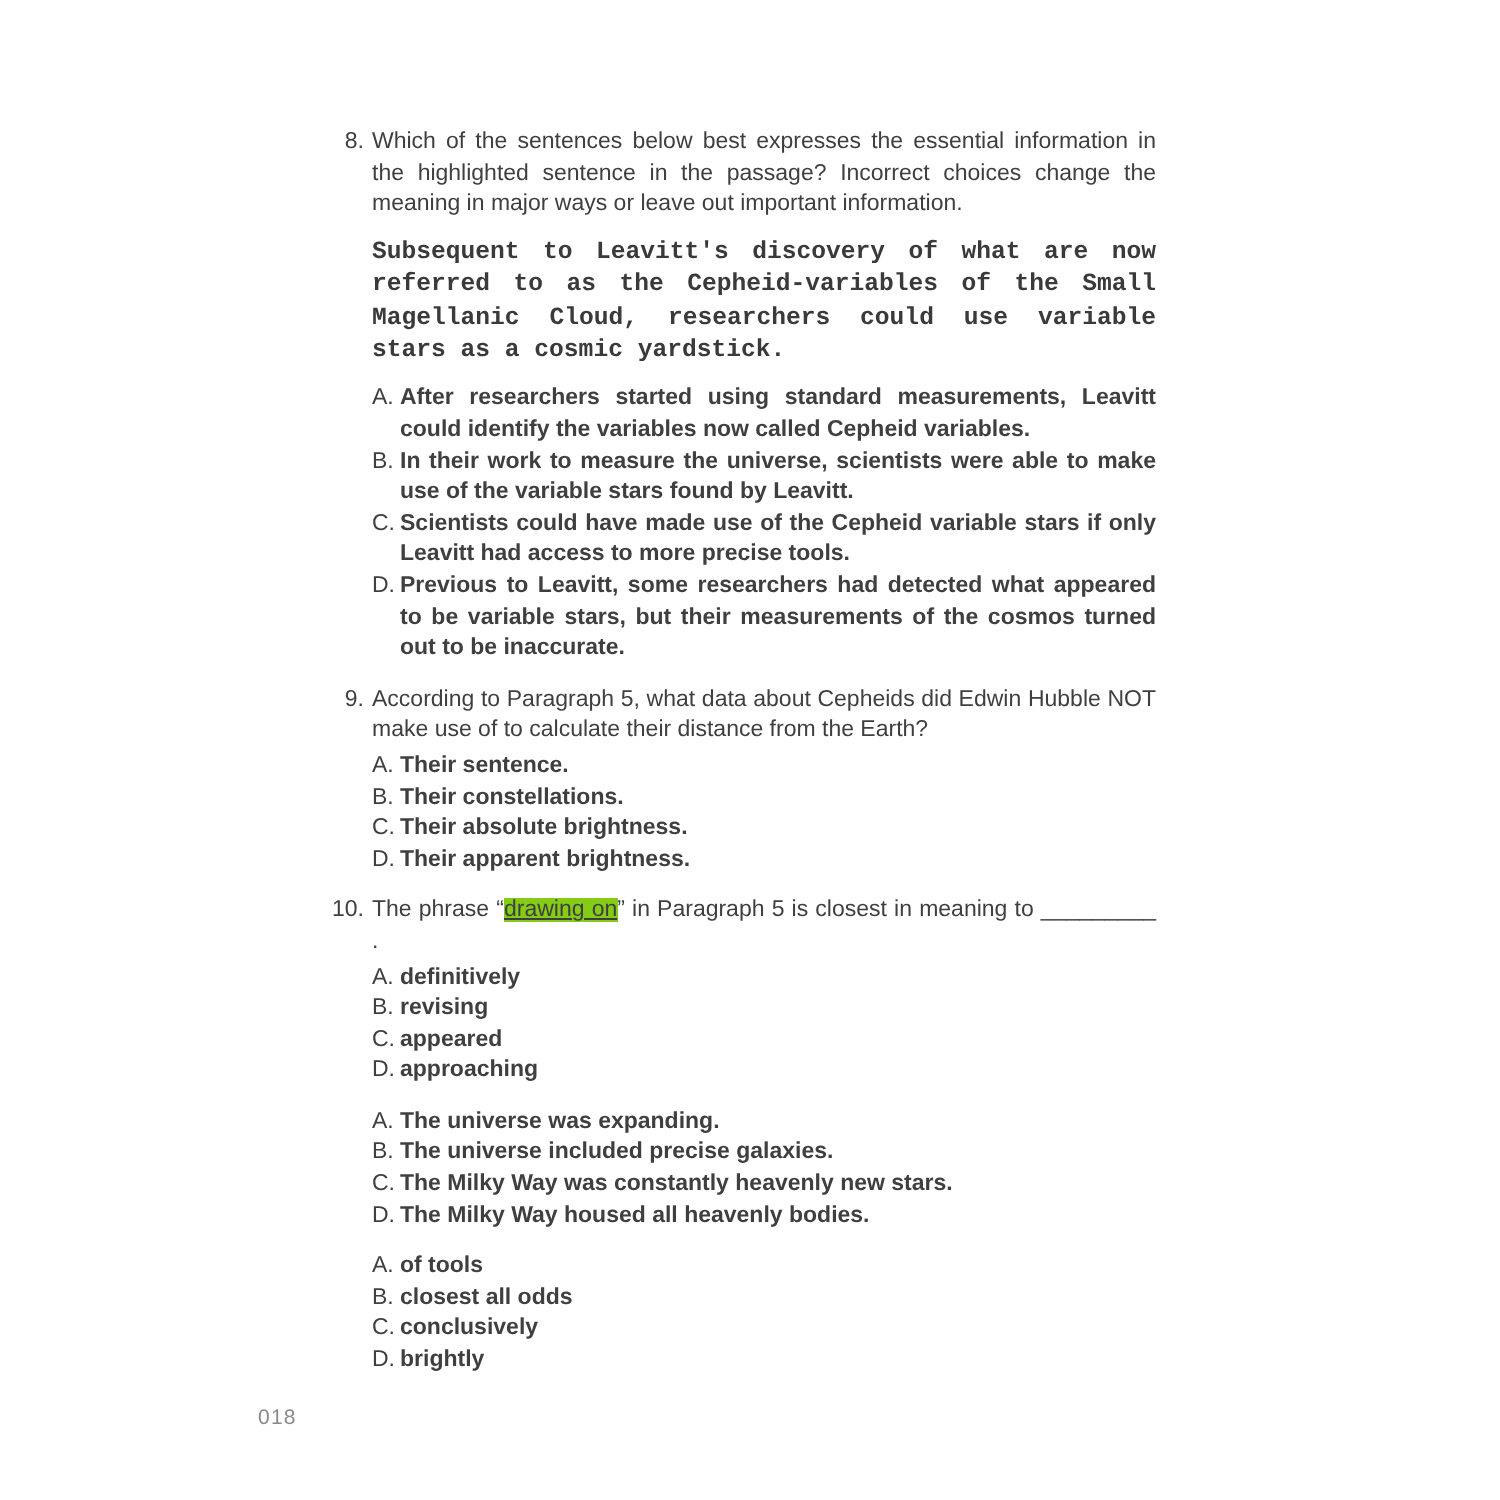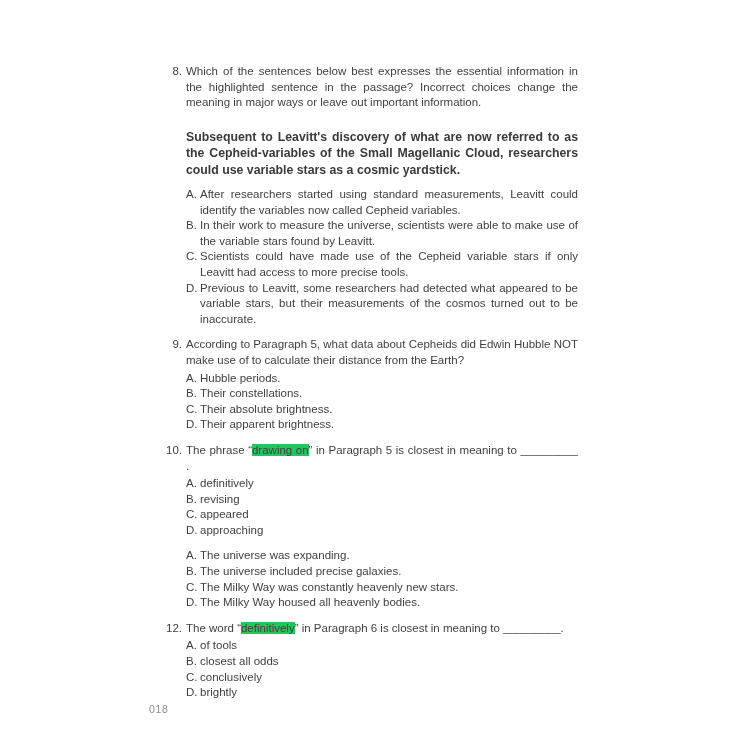--- a/index.html
+++ b/index.html
@@ -24,36 +24,36 @@
   .stem { display: flex; }
   .q-num {
     flex: 0 0 20px;
     box-sizing: border-box;
     text-align: right;
     padding-right: 4px;
     white-space: nowrap;
   }
   .q-text { flex: 1; text-align: justify; }
   .bold-sentence {
-    font-family: Liberation Sans, sans-serif;
+    font-family: Liberation Mono, monospace;
     font-weight: bold;
     font-size: 12.3px;
     line-height: 16.4px;
     text-align: justify;
-    margin: 18px 0 9px 20px;
+    margin: 7px 0 9px 20px;
     color: #3a3a3a;
   }
   .options { margin-top: 2px; }
   .option { display: flex; margin-left: 20px; }
   .opt-label { flex: 0 0 14px; white-space: nowrap; }
-  .opt-text { flex: 1; text-align: justify; }
-  .hl { background: #22c55e; }
+  .opt-text { flex: 1; text-align: justify; font-weight: bold; }
+  .hl { background: #84cc16; text-decoration: underline; }
   .page-number {
     position: absolute;
-    left: 149px;
+    left: 129px;
     top: 702px;
     font-size: 10.5px;
     line-height: 14px;
     color: #8a8a8a;
     letter-spacing: 0.6px;
   }
 </style>
 </head>
 <body>
 
@@ -87,21 +87,21 @@
     </div>
 
     <div class="question">
       <div class="stem">
         <span class="q-num">9.</span>
         <span class="q-text">According to Paragraph 5, what data about Cepheids did Edwin Hubble NOT make use of to calculate their distance from the Earth?</span>
       </div>
       <div class="options">
         <div class="option">
           <span class="opt-label">A.</span>
-          <span class="opt-text">Hubble periods.</span>
+          <span class="opt-text">Their sentence.</span>
         </div>
         <div class="option">
           <span class="opt-label">B.</span>
           <span class="opt-text">Their constellations.</span>
         </div>
         <div class="option">
           <span class="opt-label">C.</span>
           <span class="opt-text">Their absolute brightness.</span>
         </div>
         <div class="option">
@@ -151,24 +151,20 @@
           <span class="opt-text">The Milky Way was constantly heavenly new stars.</span>
         </div>
         <div class="option">
           <span class="opt-label">D.</span>
           <span class="opt-text">The Milky Way housed all heavenly bodies.</span>
         </div>
       </div>
     </div>
 
     <div class="question">
-      <div class="stem">
-        <span class="q-num">12.</span>
-        <span class="q-text"><span>The word “</span><span class="hl">definitively</span><span>” in Paragraph 6 is closest in meaning to _________.</span></span>
-      </div>
       <div class="options">
         <div class="option">
           <span class="opt-label">A.</span>
           <span class="opt-text">of tools</span>
         </div>
         <div class="option">
           <span class="opt-label">B.</span>
           <span class="opt-text">closest all odds</span>
         </div>
         <div class="option">

